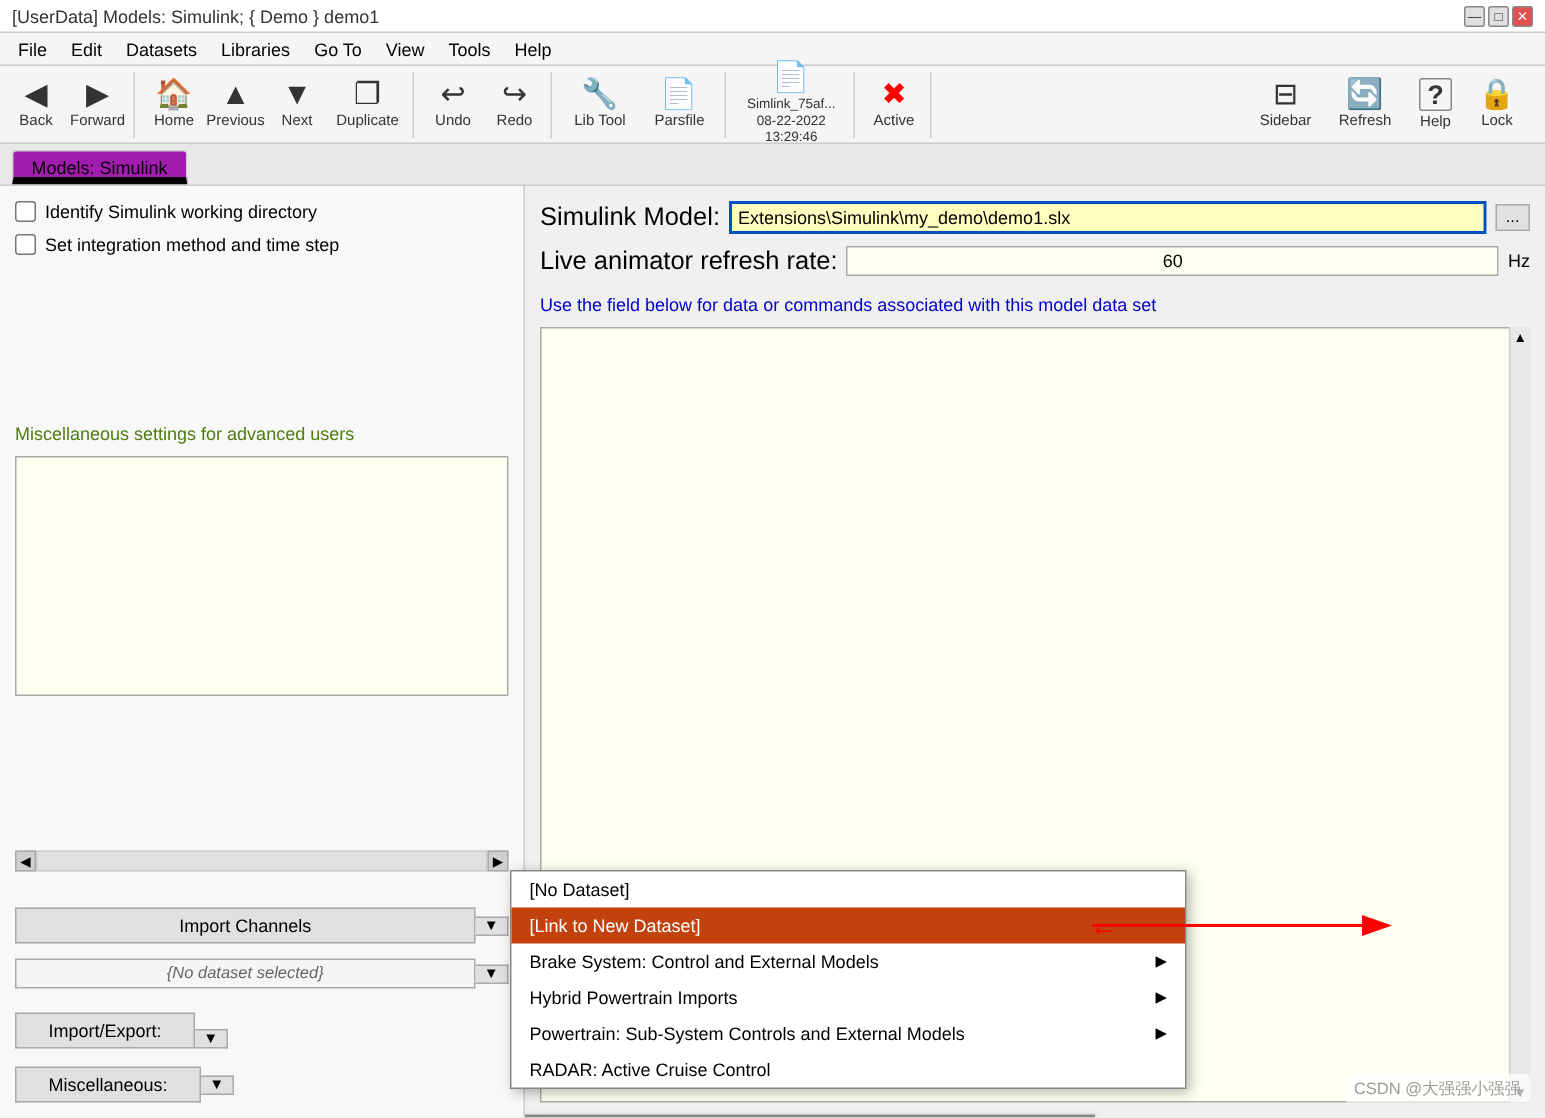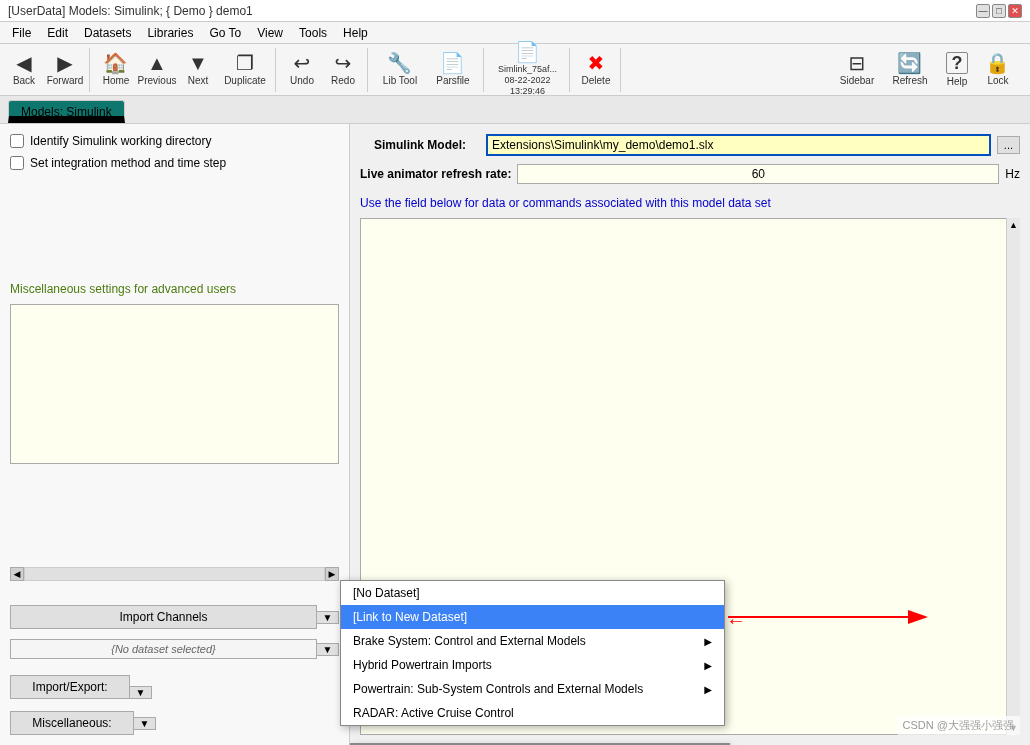--- a/index.html
+++ b/index.html
@@ -16,21 +16,21 @@
     .toolbar { background: #f5f5f5; border-bottom: 1px solid #ccc; display: flex; align-items: center; padding: 2px 4px; height: 52px; gap: 2px; }
     .tb-group { display: flex; align-items: center; gap: 1px; border-right: 1px solid #ccc; padding-right: 4px; margin-right: 4px; height: 44px; }
     .tb-btn { display: flex; flex-direction: column; align-items: center; justify-content: center; width: 40px; height: 44px; cursor: pointer; border: 1px solid transparent; border-radius: 2px; font-size: 10px; color: #333; gap: 2px; }
     .tb-btn .icon { font-size: 20px; line-height: 1; }
     .tb-btn .label { font-size: 10px; }
     .tb-btn-wide { width: 52px; }
 
     
     .tab-bar { background: #e8e8e8; border-bottom: 1px solid #ccc; display: flex; padding: 4px 0 0 8px; height: 28px; }
     .tab { padding: 4px 12px; border: 1px solid #ccc; border-bottom: none; background: #d4d4d4; cursor: pointer; font-size: 12px; border-radius: 3px 3px 0 0; }
-    .tab.active { background: #0f766e; border-bottom: 7px solid #000000; }
+    .tab.active { background: #a21caf; border-bottom: 5px solid #000000; }
 
     
     .main { display: flex; height: calc(745px - 22px - 22px - 52px - 28px); }
 
     
     .left-panel { width: 350px; padding: 10px; border-right: 1px solid #ccc; background: #f8f8f8; display: flex; flex-direction: column; gap: 8px; overflow: hidden; }
     .checkbox-row { display: flex; align-items: center; gap: 6px; font-size: 12px; }
     .checkbox-row input[type=checkbox] { width: 14px; height: 14px; }
     .section-label { color: #4d7c0f; font-size: 12px; margin-top: 16px; }
     .misc-textarea { flex: 1; background: #fffff0; border: 1px solid #aaa; resize: none; font-size: 11px; min-height: 140px; max-height: 160px; }
@@ -50,34 +50,34 @@
     .import-export-btn { width: 120px; background: #e0e0e0; border: 1px solid #aaa; padding: 4px 8px; text-align: center; font-size: 12px; cursor: pointer; }
     .import-export-dropdown { width: 22px; background: #e0e0e0; border: 1px solid #aaa; border-left: none; display: flex; align-items: center; justify-content: center; cursor: pointer; font-size: 10px; }
 
     .misc-row { display: flex; align-items: center; gap: 0; margin-top: 4px; }
     .misc-btn { width: 124px; background: #e0e0e0; border: 1px solid #aaa; padding: 4px 8px; text-align: center; font-size: 12px; cursor: pointer; }
     .misc-dropdown { width: 22px; background: #e0e0e0; border: 1px solid #aaa; border-left: none; display: flex; align-items: center; justify-content: center; cursor: pointer; font-size: 10px; }
 
     
     .right-panel { flex: 1; padding: 10px; display: flex; flex-direction: column; gap: 8px; position: relative; }
     .form-row { display: flex; align-items: center; gap: 6px; }
-    .form-label { text-align: center; min-width: 120px; font-size: 12px; font-weight: bold; }
+    .form-label { text-align: center; min-width: 120px; font-size: 17px; }
     .form-input { flex: 1; border: 1px solid #aaa; padding: 2px 4px; font-size: 12px; background: #fffff0; }
     .form-input-highlight { background: #ffffc0; border: 2px solid #0050c0; }
     .browse-btn { background: #e0e0e0; border: 1px solid #aaa; padding: 2px 6px; font-size: 11px; cursor: pointer; }
     .hz-label { font-size: 12px; }
     .small-input { width: 60px; text-align: center; }
     .checkbox-form { display: flex; align-items: center; gap: 6px; font-size: 12px; }
     .info-text { font-size: 12px; color: #0000cc; margin-top: 4px; }
     .main-textarea { flex: 1; background: #fffff0; border: 1px solid #aaa; resize: none; font-size: 11px; }
 
     
     .dropdown-popup { position: absolute; left: 0; background: #fff; border: 1px solid #888; box-shadow: 2px 2px 6px rgba(0,0,0,0.3); z-index: 100; min-width: 380px; }
     .dropdown-item { padding: 5px 12px; font-size: 12px; cursor: pointer; display: flex; align-items: center; justify-content: space-between; }
-    .dropdown-item.selected { background: #3b82f6; color: #fff; }
+    .dropdown-item.selected { background: #c2410c; color: #fff; }
     .dropdown-item .sub-arrow { font-size: 10px; }
 
     
     .win-controls { display: flex; gap: 2px; }
     .win-btn { width: 14px; height: 14px; border: 1px solid #888; border-radius: 2px; display: flex; align-items: center; justify-content: center; font-size: 9px; cursor: pointer; background: #e0e0e0; }
 
     .textarea-with-scroll { display: flex; flex: 1; }
 
     
     .watermark { position: absolute; bottom: 10px; right: 10px; font-size: 11px; color: #999; background: rgba(255,255,255,0.7); padding: 2px 6px; border-radius: 2px; }
@@ -156,21 +156,21 @@
   </div>
   <div class="tb-group" style="width:80px;">
     <div class="tb-btn" style="width:78px;">
       <span class="icon">📄</span>
       <span class="label" style="font-size:9px; text-align:center; line-height:1.2;">Simlink_75af...<br>08-22-2022 13:29:46</span>
     </div>
   </div>
   <div class="tb-group">
     <div class="tb-btn">
       <span class="icon" style="color:red;">✖</span>
-      <span class="label">Delete</span>
+      <span class="label">Active</span>
     </div>
   </div>
   <div style="flex:1"></div>
   <div class="tb-group" style="border-right:none;">
     <div class="tb-btn tb-btn-wide">
       <span class="icon">⊟</span>
       <span class="label">Sidebar</span>
     </div>
     <div class="tb-btn tb-btn-wide">
       <span class="icon">🔄</span>
@@ -261,21 +261,21 @@
         <div style="font-size:9px; cursor:pointer; padding:2px; margin-top:auto;">▼</div>
       </div>
     </div>
 
     <div class="dropdown-popup" style="position:absolute; left:0; bottom:0; top:auto; width:380px; transform: translateY(0);">
       
     </div>
   </div>
 </div>
 
-<div style="position:fixed; left:340px; top:580px; z-index:200; width:385px;">
+<div style="position:fixed; left:340px; top:580px; z-index:200; width:451px;">
   <div style="background:#fff; border:1px solid #888; box-shadow: 2px 2px 8px rgba(0,0,0,0.3);">
     <div class="dropdown-item">
       <span>[No Dataset]</span>
     </div>
     <div class="dropdown-item selected">
       <span>[Link to New Dataset]</span>
     </div>
     <div class="dropdown-item">
       <span>Brake System: Control and External Models</span>
       <span class="sub-arrow">▶</span>

